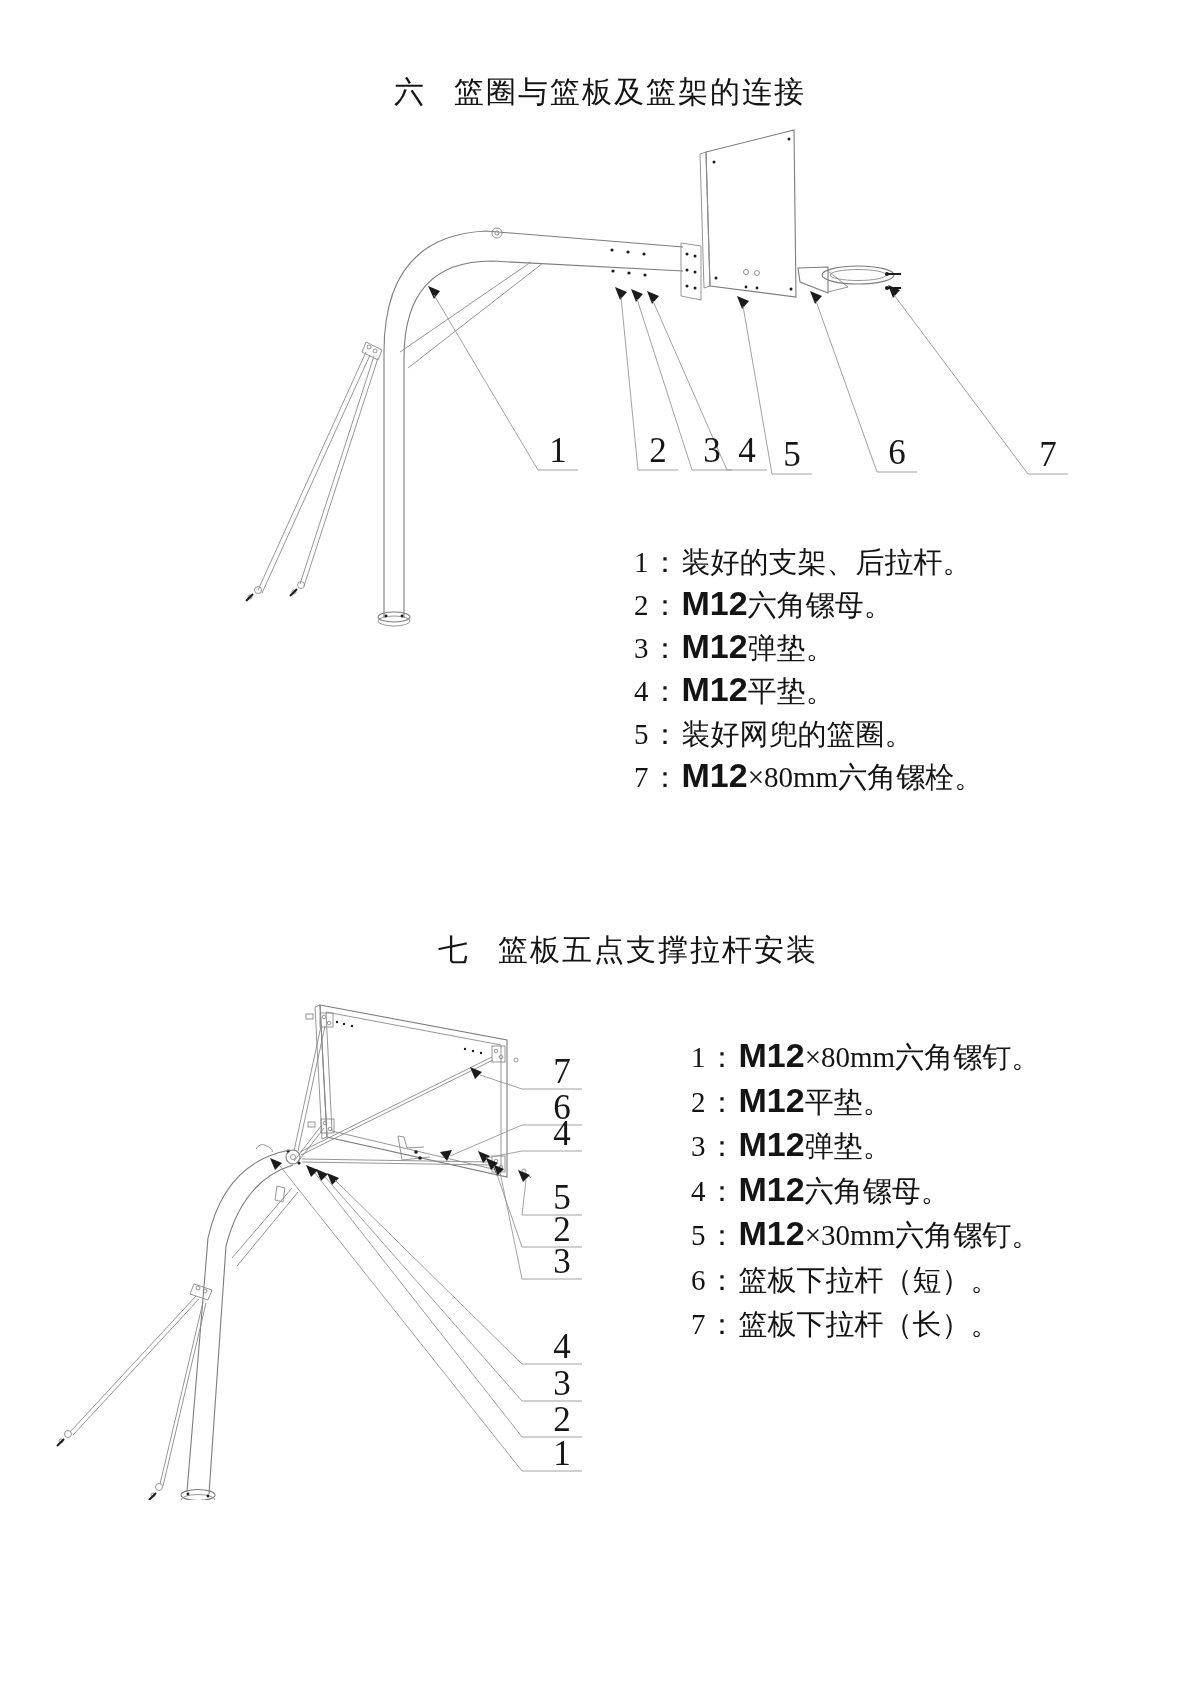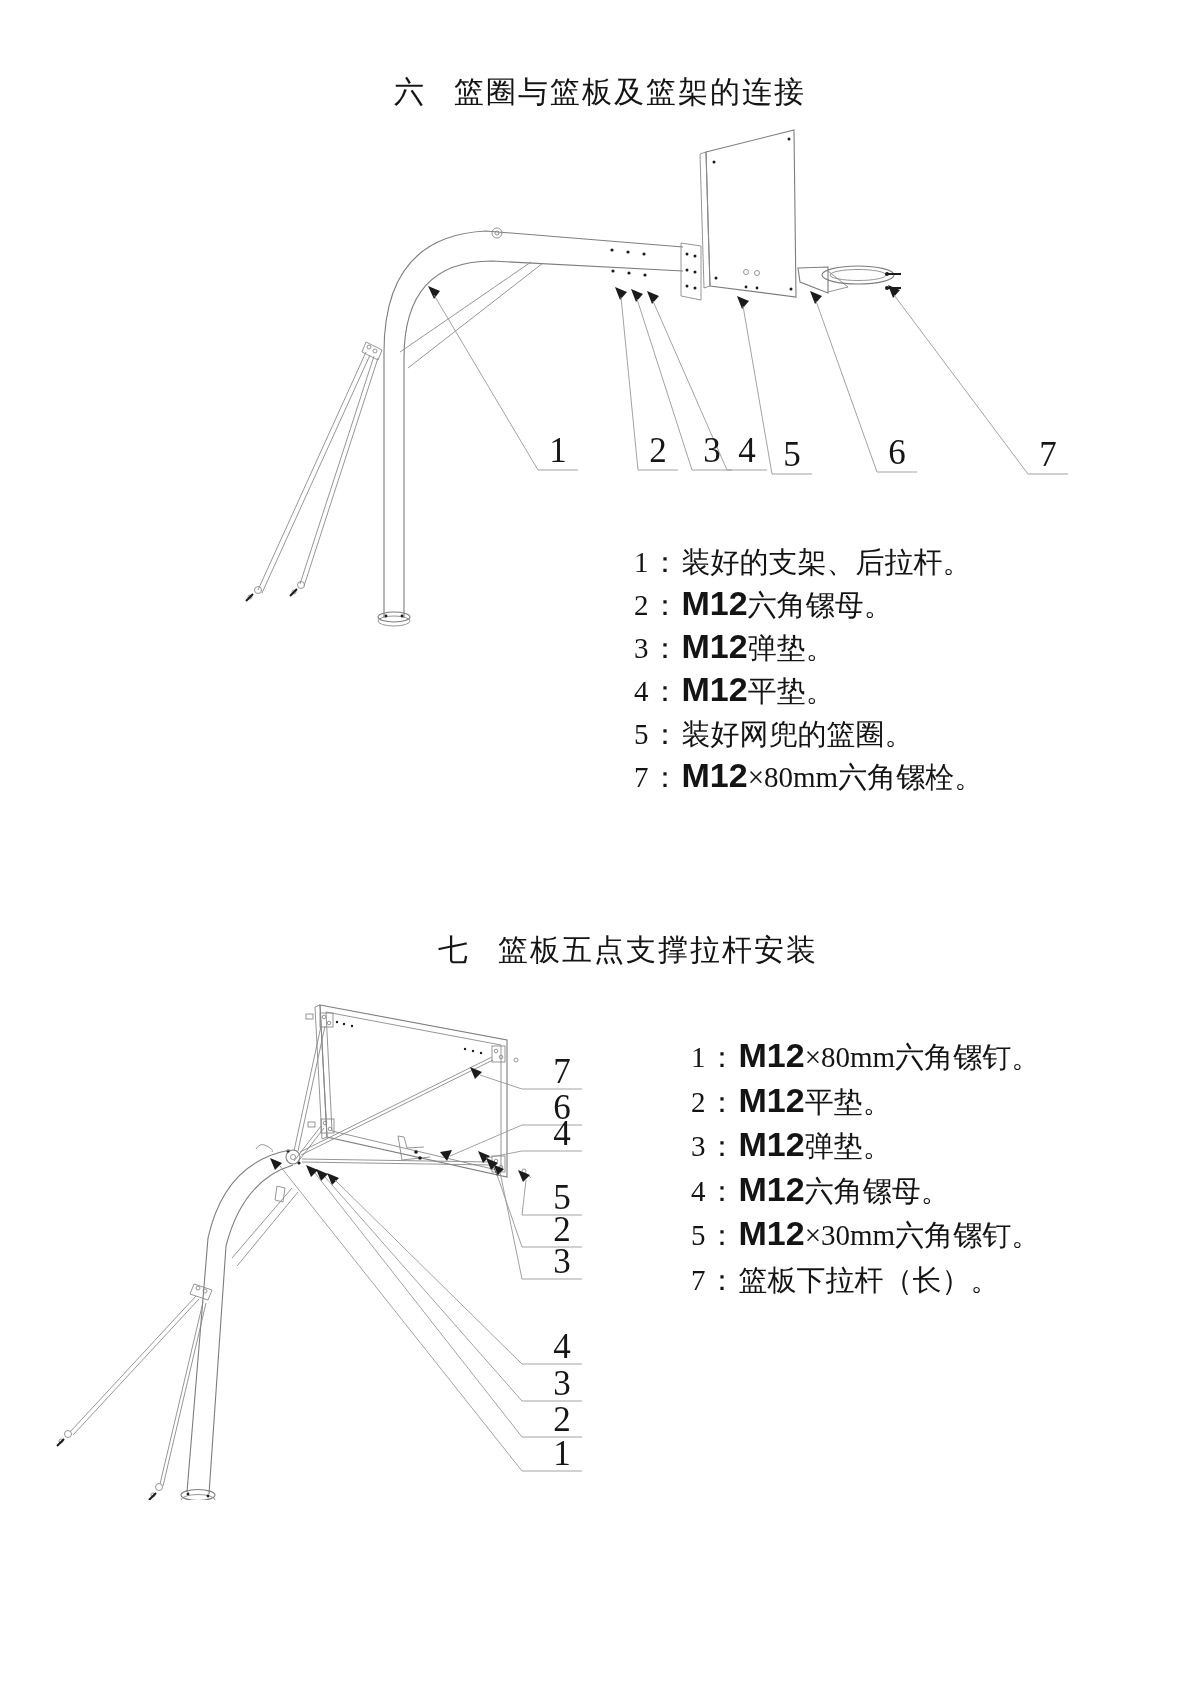--- a/index.html
+++ b/index.html
@@ -302,16 +302,17 @@
       <text x="562" y="1465">1</text>
     </g>
   </svg>
 
   <div class="legend legend-7" style="left:663px;top:1034px;margin-left:28px;">
     <div class="lg-row"><span class="lg-num">1：</span><span class="lg-b">M12</span><span class="lg-m">×80mm</span><span class="lg-t">六角镙钉。</span></div>
     <div class="lg-row"><span class="lg-num">2：</span><span class="lg-b">M12</span><span class="lg-m"></span><span class="lg-t">平垫。</span></div>
     <div class="lg-row"><span class="lg-num">3：</span><span class="lg-b">M12</span><span class="lg-m"></span><span class="lg-t">弹垫。</span></div>
     <div class="lg-row"><span class="lg-num">4：</span><span class="lg-b">M12</span><span class="lg-m"></span><span class="lg-t">六角镙母。</span></div>
     <div class="lg-row"><span class="lg-num">5：</span><span class="lg-b">M12</span><span class="lg-m">×30mm</span><span class="lg-t">六角镙钉。</span></div>
+    <div class="lg-row"><span class="lg-num">6：</span><span class="lg-b"></span><span class="lg-m"></span><span class="lg-t">篮板下拉杆（短）。</span></div>
     <div class="lg-row"><span class="lg-num">7：</span><span class="lg-b"></span><span class="lg-m"></span><span class="lg-t">篮板下拉杆（长）。</span></div>
   </div>
 
 </div>
 
 </body></html>

